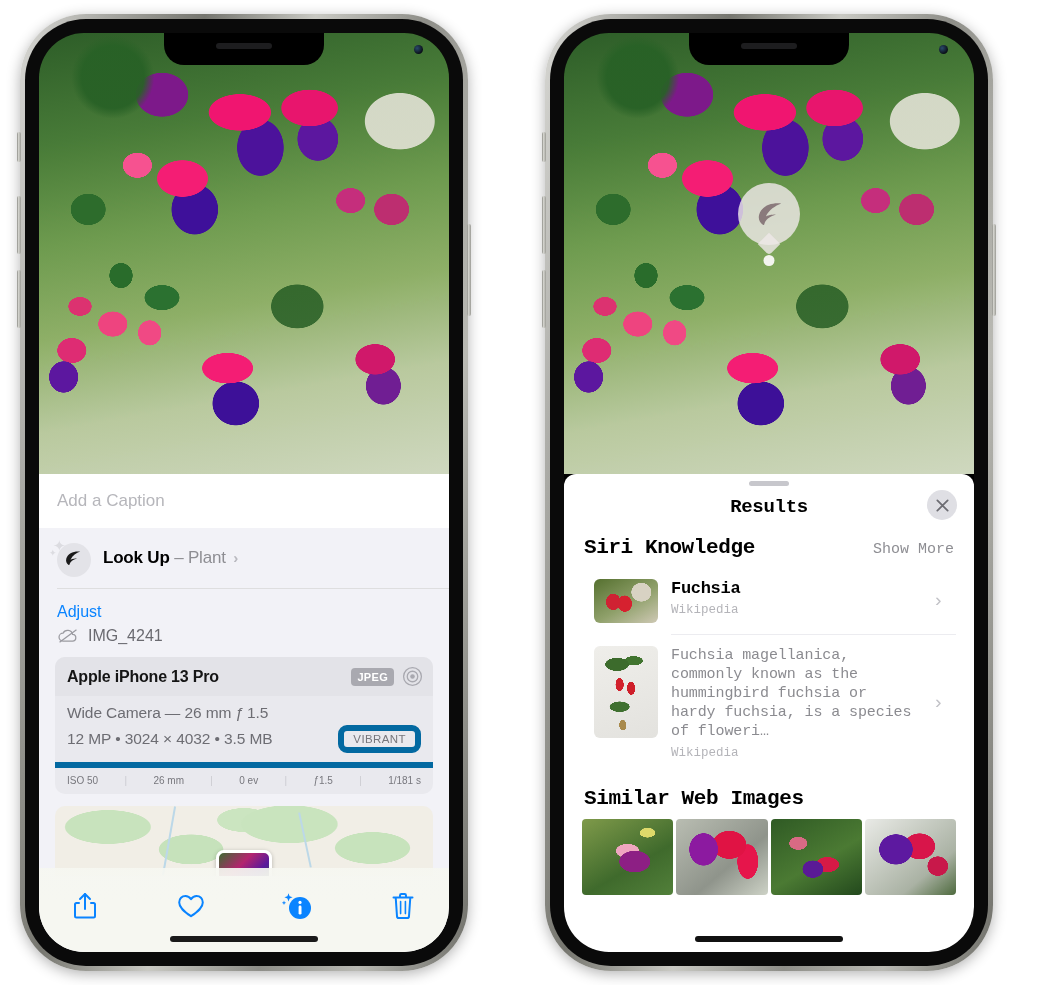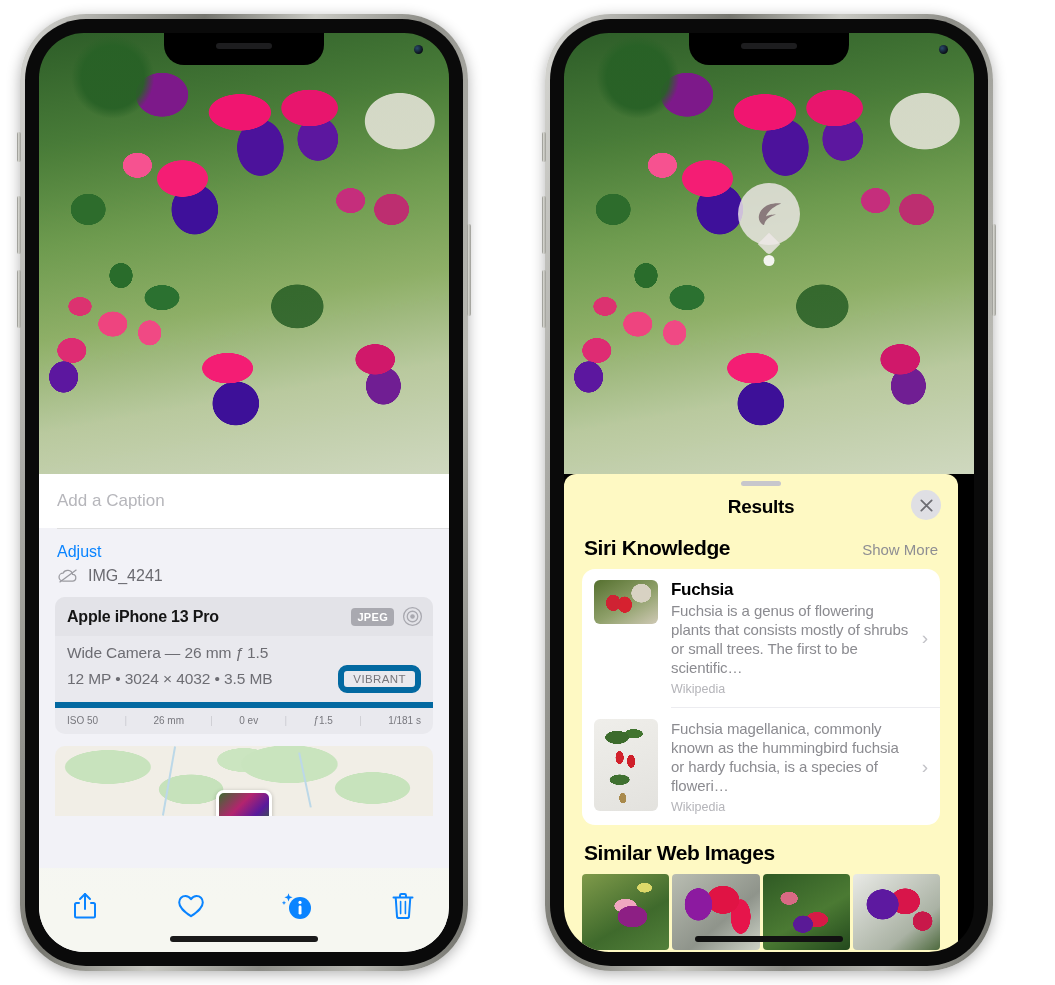--- a/index.html
+++ b/index.html
@@ -225,24 +225,24 @@
     width: 16px; height: 16px; background: rgba(238,232,232,.82);
     border-radius: 0 0 4px 0;
   }
   .leaf-dot {
     position: absolute; left: 50%; transform: translateX(-50%);
     top: 72px; width: 11px; height: 11px; border-radius: 50%;
     background: rgba(250,248,248,.95);
   }
 
   .results-sheet {
-    position: absolute; left: 0; right: 16px; bottom: 0;
-    background: #fef9c3;
+    position: absolute; left: 0; right: 0; bottom: 0;
+    background: #ffffff;
     border-radius: 12px 12px 0 0;
-    z-index: 20; overflow: hidden;
+    z-index: 20; overflow: hidden; font-family: Liberation Mono, monospace;
   }
   .grabber {
     width: 40px; height: 5px; border-radius: 3px; background: #c7c7cc;
     margin: 7px auto 0 auto;
   }
   .results-head {
     position: relative; padding: 10px 0 16px 0; text-align: center;
   }
   .results-title { font-size: 19px; font-weight: 700; color: #000; letter-spacing: -.3px;}
   .close-btn {
@@ -332,20 +332,36 @@
       <div class="front-cam"></div>
 
       <div class="photo" style="height:441px"></div>
 
       <div class="info-sheet" style="top:441px;">
 
         <div class="caption-row">
           <span>Add a Caption</span>
         </div>
 
+        <div class="lookup-row">
+          <div class="lookup-badge">
+            <span class="spark big">✦</span>
+            <span class="spark sm">✦</span>
+            <div class="disc"></div>
+            <svg class="leafglyph" width="19" height="17" viewBox="0 0 24 22">
+              <path d="M22 2C14 1 6 4 4 11c-1 3.4.3 6.6 3 8.4.5.3 1.1.1 1.2-.5.2-1 .7-2.3 1.9-3.6C12.6 12.4 18 11 18 11s-5.4-.2-8.6 1.6C12 7 17 4 22 2z" fill="#1a1a1a"></path>
+            </svg>
+          </div>
+          <div class="lookup-text">
+            <span>Look Up</span>
+            <span class="sub">–</span>
+            <span class="sub">Plant</span>
+            <span class="chev-plain">›</span>
+          </div>
+        </div>
 
         <div class="hairline"></div>
 
         <div class="date-row">
           <div class="adjust-link">Adjust</div>
         </div>
 
         <div class="file-row">
           <svg width="22" height="16" viewBox="0 0 26 18">
             <path d="M7 15h11a4 4 0 0 0 .4-8 6 6 0 0 0-11.3-1.3A4.2 4.2 0 0 0 7 15z" fill="none" stroke="#9a9aa0" stroke-width="1.5"></path>
@@ -469,21 +485,20 @@
         <div class="sec-head">
           <span class="sec-title">Siri Knowledge</span>
           <span class="show-more">Show More</span>
         </div>
 
         <div class="know-card">
           <div class="know-row">
             <div class="know-thumb t1"></div>
             <div class="know-body">
               <div class="know-name">Fuchsia</div>
-              <div class="know-desc">Fuchsia is a genus of flowering plants that consists mostly of shrubs or small trees. The first to be scientific…</div>
               <div class="know-src">Wikipedia</div>
             </div>
             <div class="know-chev">›</div>
           </div>
 
           <div class="know-div"></div>
 
           <div class="know-row">
             <div class="know-thumb t2"></div>
             <div class="know-body">

